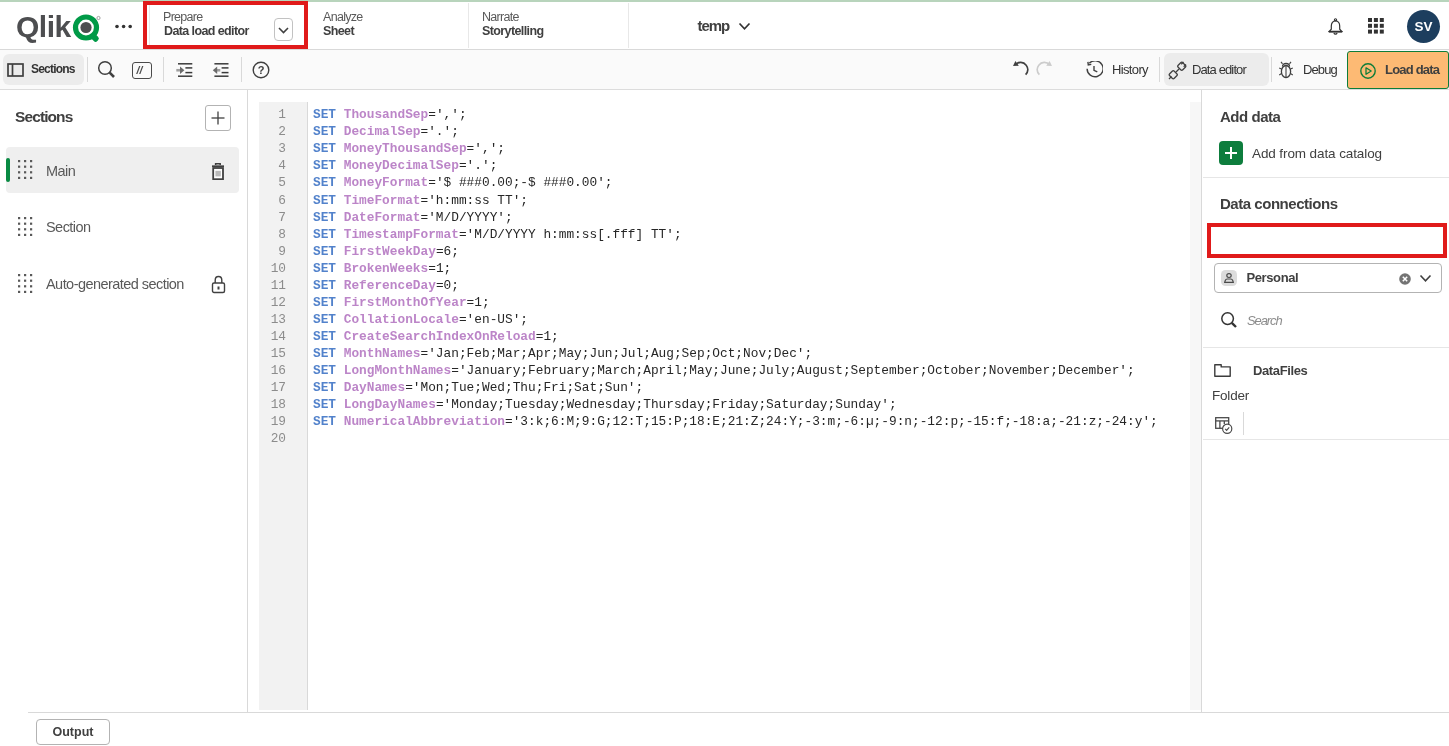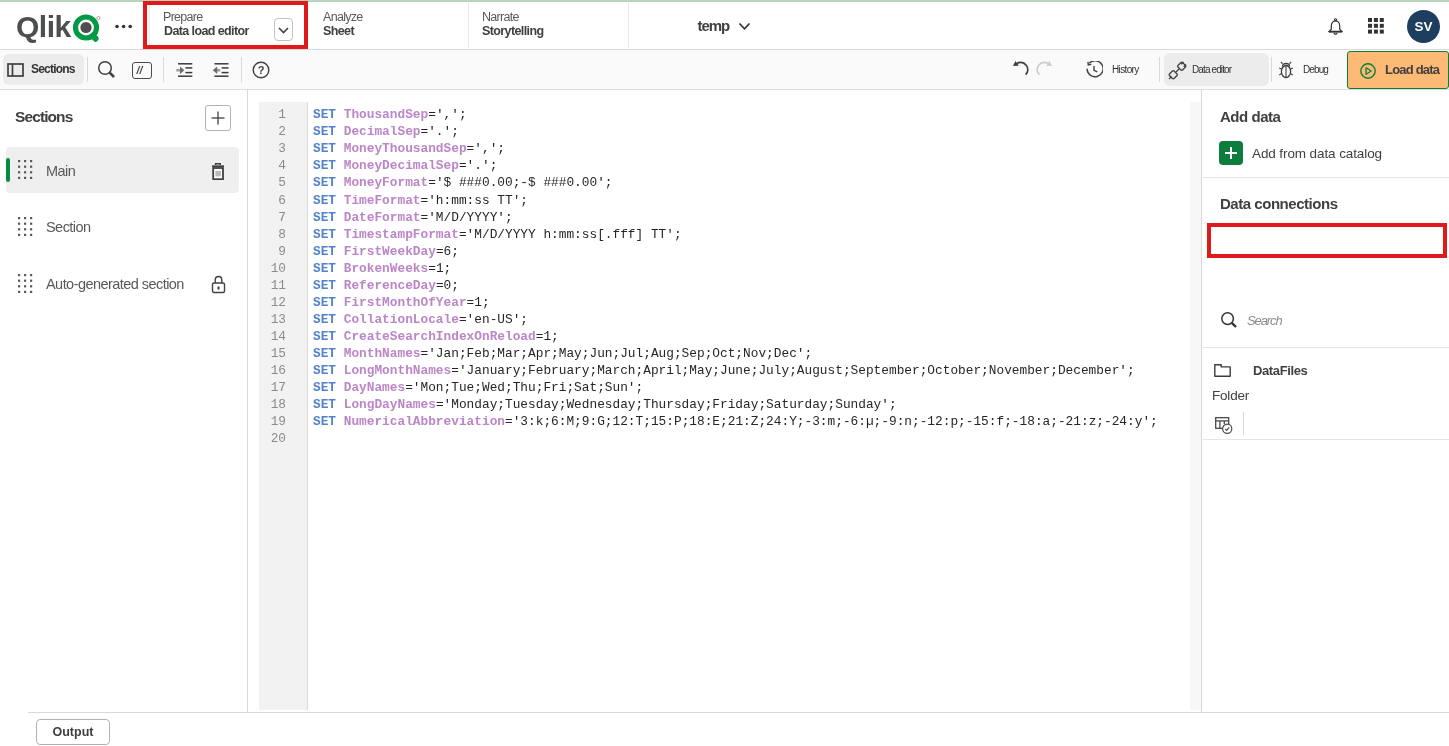--- a/index.html
+++ b/index.html
@@ -30,21 +30,21 @@
     text-align:center; line-height:33px; letter-spacing:0; }
 
   
   .redbox { position:absolute; border:4px solid #e01a1a; background:transparent; z-index:50; }
 
   
   #toolbar { left:0; top:50px; width:1449px; height:40px; background:#fafafa;
     border-bottom:1px solid #dcdcdc; }
   .tsep { position:absolute; top:7px; width:1px; height:25px; background:#d9d9d9; }
   .chip { position:absolute; background:#ececec; border-radius:6px; }
-  .tlabel { position:absolute; top:0; height:39px; line-height:39px; font-size:10px;
+  .tlabel { position:absolute; top:0; height:39px; line-height:39px; font-size:13px;
     color:#333; white-space:nowrap; }
 
   #loaddata { left:1347px; top:0.5px; width:102px; height:38px; border:1px solid #0e7d39;
     border-radius:3px; background:#fdba74; }
 
   
   #leftpanel { left:0; top:90px; width:248px; height:622px; background:#fff;
     border-right:1px solid #d9d9d9; }
   #lp-title { left:15px; top:18px; font-size:15.5px; font-weight:700; color:#404040;
     letter-spacing:-0.9px; line-height:18px; }
@@ -386,20 +386,37 @@
       <svg style="position:absolute;left:5px;top:5px" width="14" height="14" viewBox="0 0 14 14">
         <line x1="7" y1="1" x2="7" y2="13" stroke="#fff" stroke-width="2"></line>
         <line x1="1" y1="7" x2="13" y2="7" stroke="#fff" stroke-width="2"></line>
       </svg>
     </div>
     <div class="abs" id="addcat-label">Add from data catalog</div>
     <div class="rp-div" style="top:87px;"></div>
     <div class="rp-h" style="top:106px;">Data connections</div>
 
 
+    <div class="abs" id="personal">
+      <div class="abs" id="personal-ic">
+        <svg style="position:absolute;left:2px;top:2px" width="12" height="12" viewBox="0 0 12 12">
+          <ellipse cx="6" cy="3.6" rx="2.2" ry="1.9" fill="none" stroke="#4a4a4a" stroke-width="1.2"></ellipse>
+          <path d="M1.6 10.4 L2.4 8.2 C2.7 7.4 3.3 7 4.2 7 L7.8 7 C8.7 7 9.3 7.4 9.6 8.2 L10.4 10.4 Z" fill="none" stroke="#4a4a4a" stroke-width="1.2" stroke-linejoin="round"></path>
+        </svg>
+      </div>
+      <div class="abs" id="personal-label">Personal</div>
+      <svg class="abs" style="left:184px; top:9.5px;" width="12" height="12" viewBox="0 0 12 12">
+        <circle cx="6" cy="6" r="5.8" fill="#737373"></circle>
+        <line x1="3.8" y1="3.8" x2="8.2" y2="8.2" stroke="#fff" stroke-width="1.5"></line>
+        <line x1="8.2" y1="3.8" x2="3.8" y2="8.2" stroke="#fff" stroke-width="1.5"></line>
+      </svg>
+      <svg class="abs" style="left:204px; top:10.5px;" width="13" height="9" viewBox="0 0 13 9">
+        <path d="M1.5 1.5 L6.5 6.8 L11.5 1.5" fill="none" stroke="#404040" stroke-width="1.6"></path>
+      </svg>
+    </div>
 
     <svg class="abs" style="left:17px; top:221px;" width="18" height="18" viewBox="0 0 18 18">
       <circle cx="7.6" cy="7.6" r="5.8" fill="none" stroke="#333" stroke-width="1.5"></circle>
       <line x1="11.8" y1="11.8" x2="16" y2="16" stroke="#333" stroke-width="2.4"></line>
     </svg>
     <div class="abs" id="search-label">Search</div>
     <div class="rp-div" style="top:256.5px;"></div>
 
     <svg class="abs" style="left:11px; top:273.5px;" width="17" height="13" viewBox="0 0 17 13">
       <path d="M0.8 12.2 L0.8 0.7 L7.2 0.7 L7.2 2.9 L16.2 2.9 L16.2 12.2 Z" fill="none" stroke="#3c3c3c" stroke-width="1.4" stroke-linejoin="round"></path>

